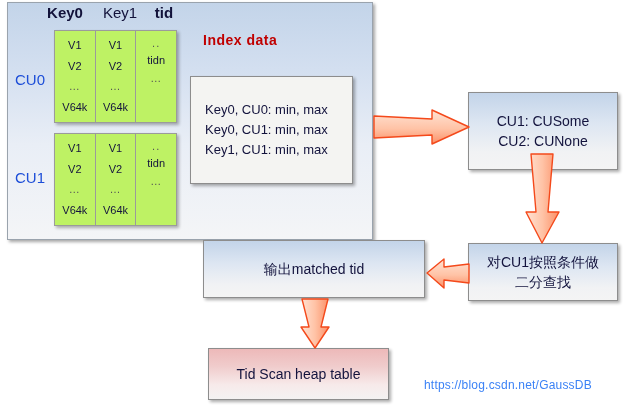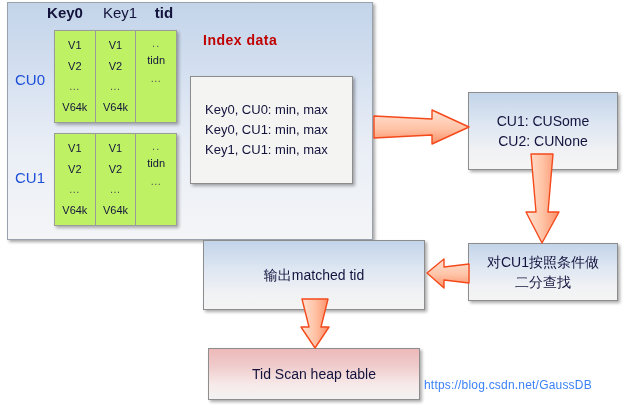--- a/index.html
+++ b/index.html
@@ -76,22 +76,22 @@
     display:flex;flex-direction:column;
     align-items:center;justify-content:center;
     text-align:center;
   }
   .blue-grad{background:linear-gradient(to bottom,#c3d4e9 0%,#dde6f2 40%,#f1f2f4 78%,#f4f4f4 100%);}
   .pink-grad{background:linear-gradient(to bottom,#edb9b9 0%,#f0cccc 35%,#f7eaea 72%,#f3f2f2 100%);}
   .proc-box .ln{font-size:14px;color:#13133d;line-height:20px;white-space:nowrap;}
 
   #box-cusome{left:468px;top:92px;width:150px;height:78px;}
   #box-binsearch{left:468px;top:243px;width:150px;height:58px;}
-  #box-matched{left:203px;top:240px;width:222px;height:70px;}
-  #box-tidscan{left:208px;top:348px;width:212px;height:52px;}
+  #box-matched{left:203px;top:240px;width:222px;height:58px;}
+  #box-tidscan{left:208px;top:348px;width:181px;height:52px;}
 
   
   .arrow{position:absolute;}
   .arrow svg{display:block;overflow:visible;}
 
   
   #watermark{
     left:424px;top:378px;
     font-size:12px;color:#3b82f6;white-space:nowrap;
     letter-spacing:.2px;

